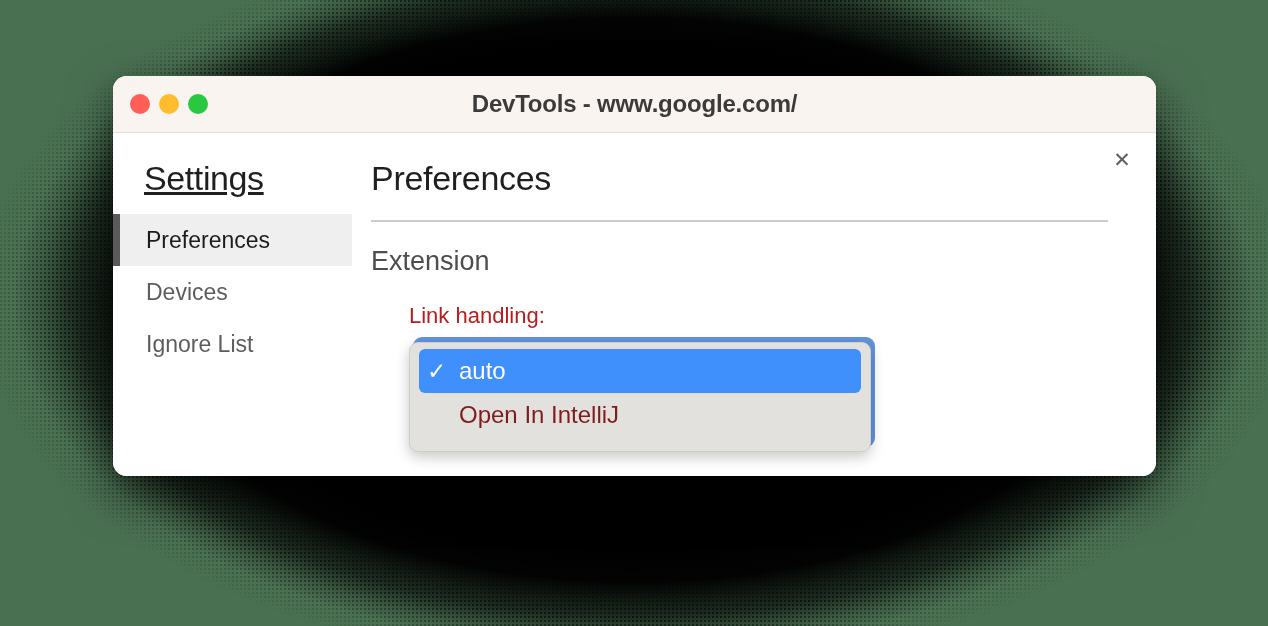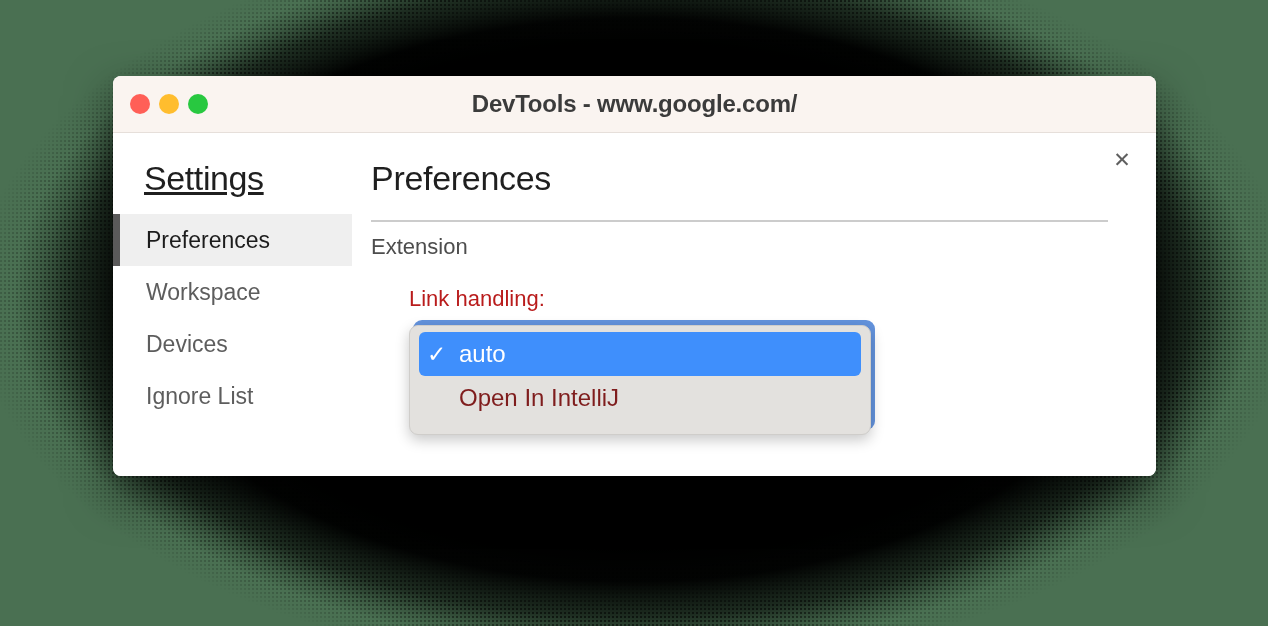--- a/index.html
+++ b/index.html
@@ -48,21 +48,21 @@
         rgba(0,0,0,0) 0%, rgba(0,0,0,0) 72%, rgba(0,0,0,1) 86%, rgba(0,0,0,0) 100%);
   }
 
   
   .window {
     position: absolute;
     left: 113px;
     top: 76px;
     width: 1043px;
     height: 400px;
-    border-radius: 8px;
+    border-radius: 14px;
     background: #ffffff;
     overflow: hidden;
     box-shadow: 0 18px 46px rgba(0,0,0,0.55);
   }
 
   .titlebar {
     position: relative;
     height: 56px;
     background: #faf4f0;
     border-bottom: 1px solid #e6dfda;
@@ -176,23 +176,23 @@
     padding-top: 26px;
     letter-spacing: -0.3px;
   }
   .divider {
     height: 2px;
     background: #cccccc;
     margin-top: 22px;
     margin-right: 20px;
   }
   .section-title {
-    font-size: 22px;
+    font-size: 27px;
     color: #4d4d4d;
-    margin-top: 12px;
+    margin-top: 24px;
   }
   .field-row {
     margin-top: 26px;
     padding-left: 38px;
   }
   .field-label {
     font-size: 22px;
     color: #b91c1c;
   }
 
@@ -273,23 +273,20 @@
 
       <div class="close-btn">✕</div>
 
       <div class="sidebar">
         <div class="sidebar-title">Settings</div>
         <div class="side-list">
           <div class="side-item selected">
             <span>Preferences</span>
           </div>
           <div class="side-item">
-            <span>Workspace</span>
-          </div>
-          <div class="side-item">
             <span>Devices</span>
           </div>
           <div class="side-item">
             <span>Ignore List</span>
           </div>
         </div>
       </div>
 
       <div class="main">
         <div class="main-title">Preferences</div>

